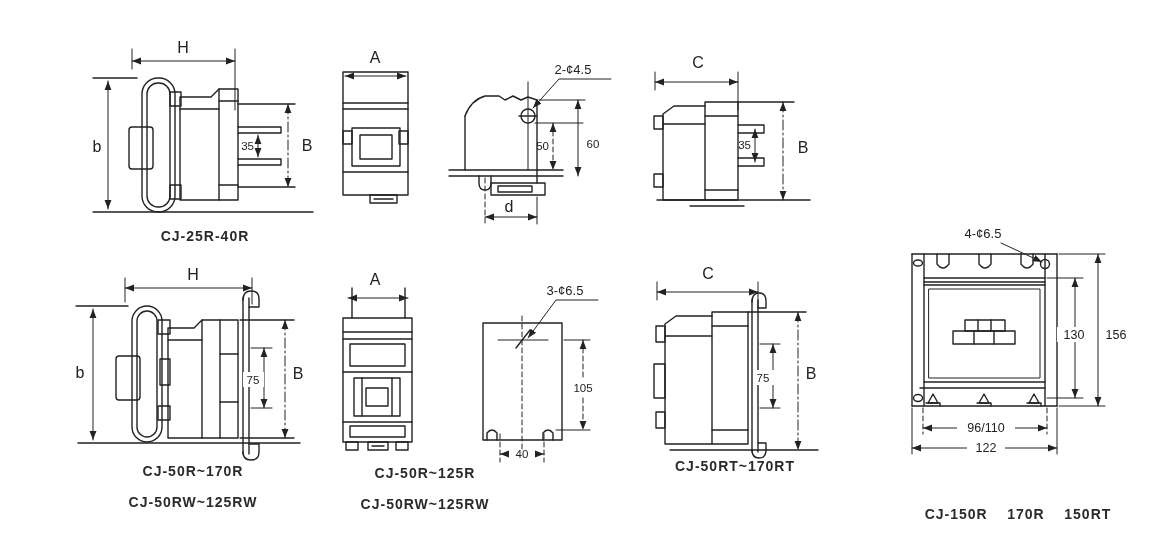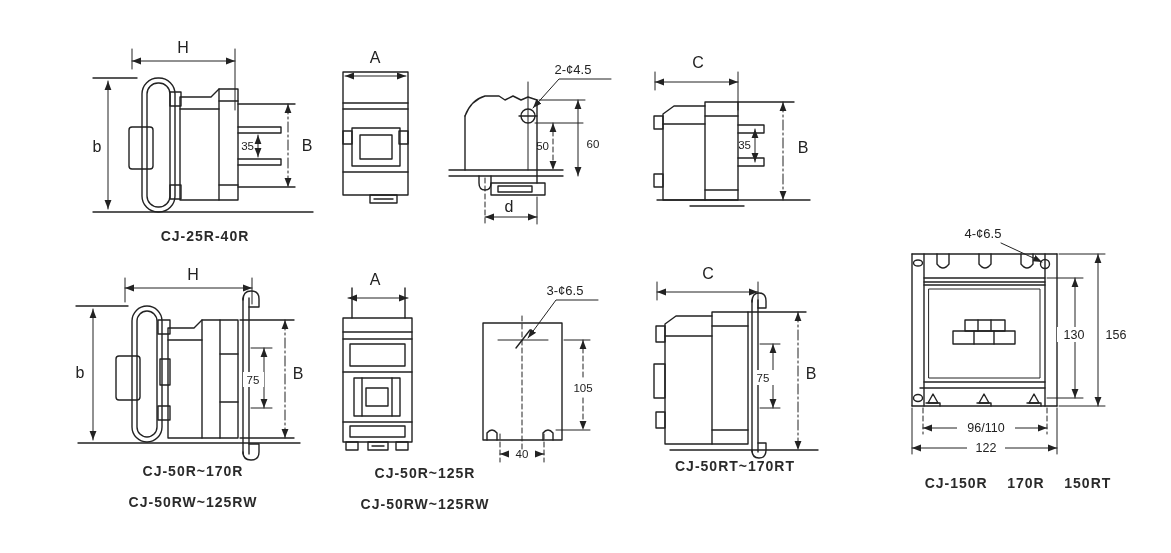--- a/index.html
+++ b/index.html
@@ -361,15 +361,15 @@
     </g>
     <rect class="knock" x="162" y="105" width="35" height="15"></rect>
     <rect class="knock" x="62" y="198" width="58" height="15"></rect>
     <rect class="knock" x="72" y="218" width="38" height="15"></rect>
     <text class="dimC" x="88" y="16" text-anchor="middle">4-¢6.5</text>
     <text class="dimN" style="font-size:12.5px" x="179" y="117" text-anchor="middle">130</text>
     <text class="dimN" style="font-size:12.5px" x="221" y="117" text-anchor="middle">156</text>
     <text class="dimN" style="font-size:12.5px" x="91" y="210" text-anchor="middle">96/110</text>
     <text class="dimN" style="font-size:12.5px" x="91" y="230" text-anchor="middle">122</text>
   </svg>
-  <div class="caption" style="left:893px; top:475px; width:250px;">CJ-150R    170R    150RT</div>
+  <div class="caption" style="left:893px; top:506px; width:250px;">CJ-150R    170R    150RT</div>
 
 </div>
 
 </body></html>

